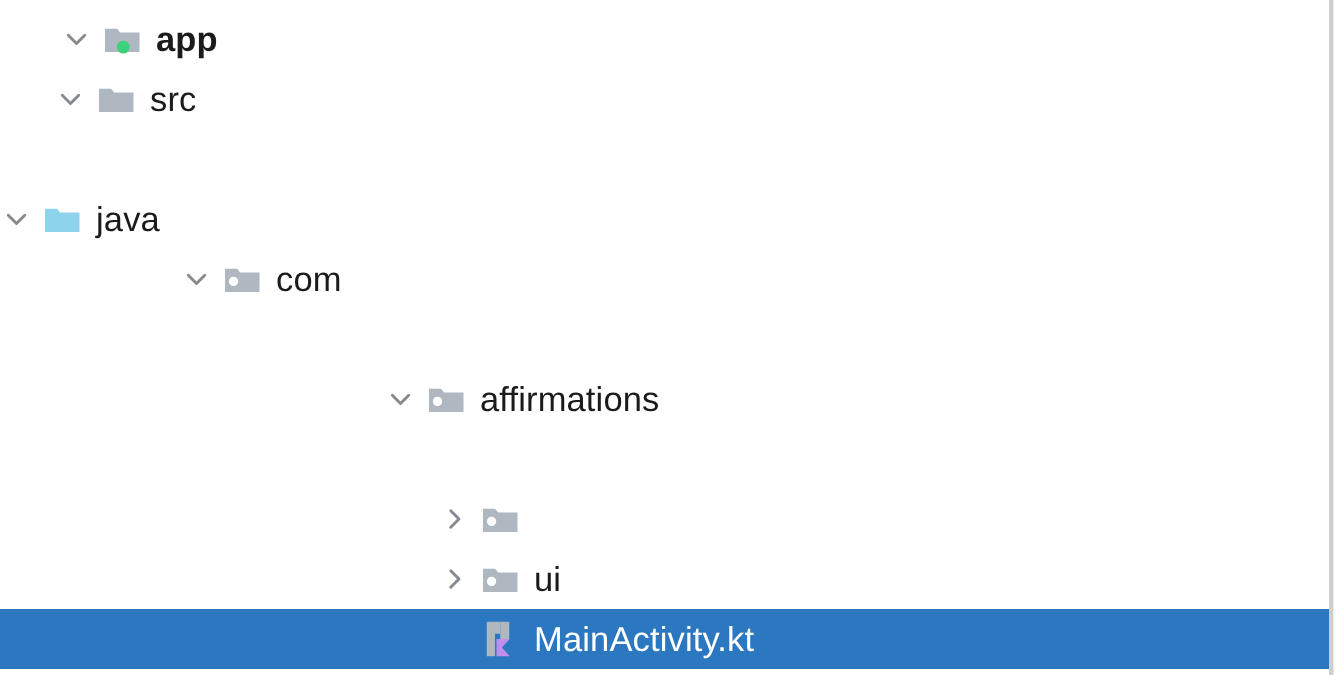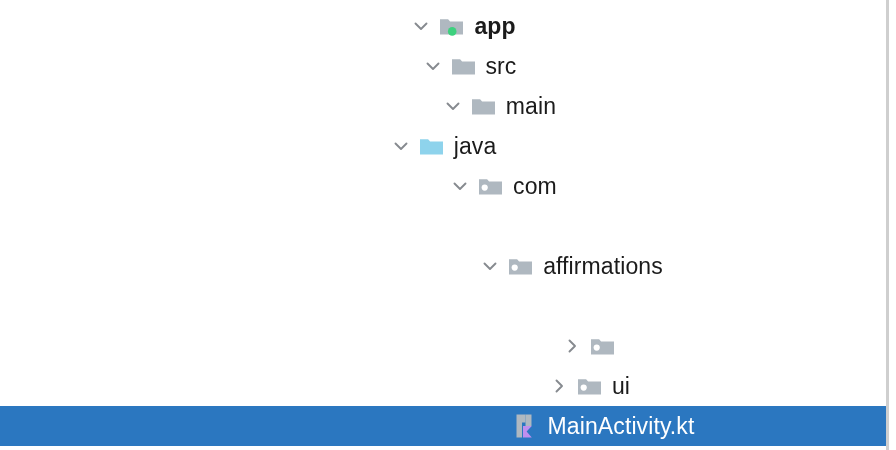--- a/index.html
+++ b/index.html
@@ -25,21 +25,20 @@
   }
 
   .row {
     position: absolute;
     left: 0;
     width: 886px;
     height: 40px;
     display: flex;
     align-items: center;
     box-sizing: border-box;
-    justify-content: center;
   }
 
   .row.selected {
     background: #2B77C0;
     width: 886px;
   }
 
   
   .chevron {
     width: 22px;
@@ -103,49 +102,34 @@
       <span class="icon">
         <svg width="28" height="28" viewBox="0 0 28 28">
           <g transform="translate(1.5,4)">
             <path d="M0.5 3.2 L8.6 3.2 L10.6 5.6 L23.5 5.6 L23.5 18.6 L0.5 18.6 Z" fill="#AFB8C0"></path>
           </g>
           <circle cx="14.2" cy="19.4" r="4.3" fill="#3DD17E"></circle>
         </svg>
       </span>
       <span class="label bold">app</span>
     </div>
-    <div class="row" style="top: 46px; padding-left: 52px;">
+    <div class="row" style="top: 46px; padding-left: 36px;">
       <span class="chevron">
         <svg width="22" height="22" viewBox="0 0 22 22">
           <path d="M5.5 8.5 L11 14 L16.5 8.5" fill="none" stroke="#868A8F" stroke-width="1.9" stroke-linecap="round" stroke-linejoin="round"></path>
         </svg>
       </span>
       <span class="icon">
         <svg width="28" height="28" viewBox="0 0 28 28">
           <g transform="translate(1.5,4)">
             <path d="M0.5 3.2 L8.6 3.2 L10.6 5.6 L23.5 5.6 L23.5 18.6 L0.5 18.6 Z" fill="#AFB8C0"></path>
           </g>
         </svg>
       </span>
       <span class="label">src</span>
-    </div>
-    <div class="row" style="top: 86px; padding-left: 112px;">
-      <span class="chevron">
-        <svg width="22" height="22" viewBox="0 0 22 22">
-          <path d="M5.5 8.5 L11 14 L16.5 8.5" fill="none" stroke="#868A8F" stroke-width="1.9" stroke-linecap="round" stroke-linejoin="round"></path>
-        </svg>
-      </span>
-      <span class="icon">
-        <svg width="28" height="28" viewBox="0 0 28 28">
-          <g transform="translate(1.5,4)">
-            <path d="M0.5 3.2 L8.6 3.2 L10.6 5.6 L23.5 5.6 L23.5 18.6 L0.5 18.6 Z" fill="#AFB8C0"></path>
-          </g>
-        </svg>
-      </span>
-      <span class="label">main</span>
     </div>
     <div class="row" style="top: 126px; ">
       <span class="chevron">
         <svg width="22" height="22" viewBox="0 0 22 22">
           <path d="M5.5 8.5 L11 14 L16.5 8.5" fill="none" stroke="#868A8F" stroke-width="1.9" stroke-linecap="round" stroke-linejoin="round"></path>
         </svg>
       </span>
       <span class="icon">
         <svg width="28" height="28" viewBox="0 0 28 28">
           <g transform="translate(1.5,4)">

